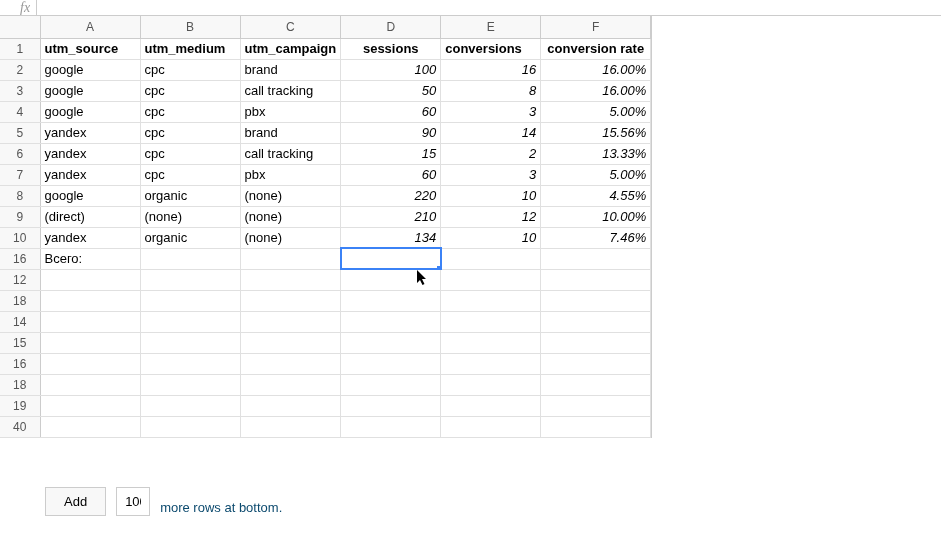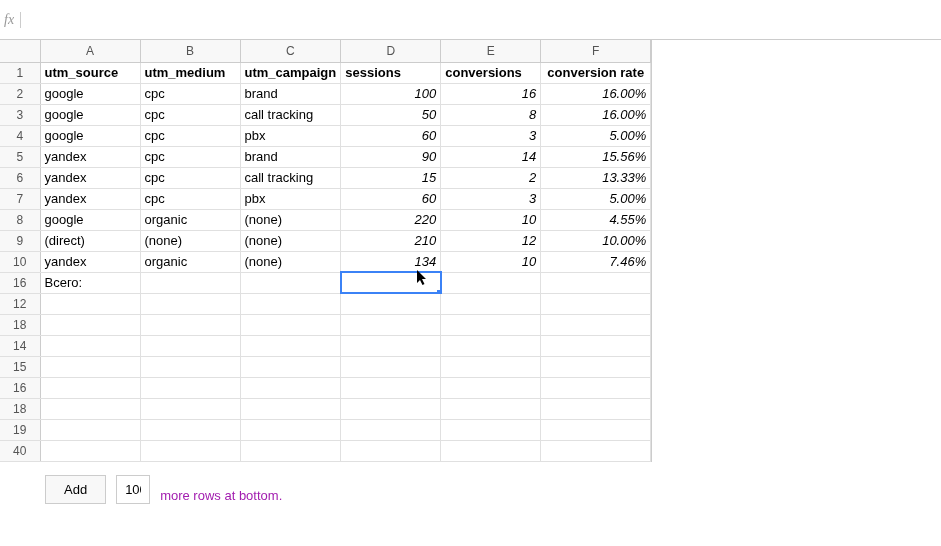--- a/index.html
+++ b/index.html
@@ -13,23 +13,23 @@
       color: #000;
       background: #fff;
       width: 941px;
       height: 546px;
       overflow: hidden;
       position: relative;
     }
     .formula-bar {
       display: flex;
       align-items: center;
-      height: 40px;
+      height: 16px;
       border-bottom: 1px solid #ccc;
-      padding-left: 4px;
+      padding-left: 20px;
       background: #fff;
     }
     .fx-icon {
       font-style: italic;
       font-family: serif;
       color: #999;
       font-size: 14px;
       margin-right: 6px;
     }
     .fx-divider {
@@ -108,26 +108,26 @@
       position: absolute;
       right: -3px;
       bottom: -3px;
       width: 6px;
       height: 6px;
       background: #3b82f6;
     }
     .col-a { width: 100px; }
     .col-b { width: 100px; }
     .col-c { width: 100px; }
-    .col-d { width: 100px; }
+    .col-d { width: 100px; text-align: center; }
     .col-e { width: 100px; }
     .col-f { width: 110px; text-align: center; }
     .bottom-bar {
       position: absolute;
-      bottom: 42px;
+      bottom: 30px;
       left: 45px;
       display: flex;
       align-items: center;
       gap: 10px;
       font-size: 13px;
     }
     .add-btn {
       padding: 6px 18px;
       border: 1px solid #ccc;
       background: #f8f8f8;
@@ -135,21 +135,21 @@
       font-size: 13px;
     }
     .rows-input {
       width: 34px;
       padding: 6px 8px;
       border: 1px solid #ccc;
       text-align: center;
       font-size: 13px;
     }
     .rows-label {
-      color: #a21caf;
+      color: #0c4a6e;
       margin-top: 11px;
     }
     .cursor {
       position: absolute;
       top: 270px;
       left: 417px;
       font-size: 14px;
       pointer-events: none;
       z-index: 10;
     }

